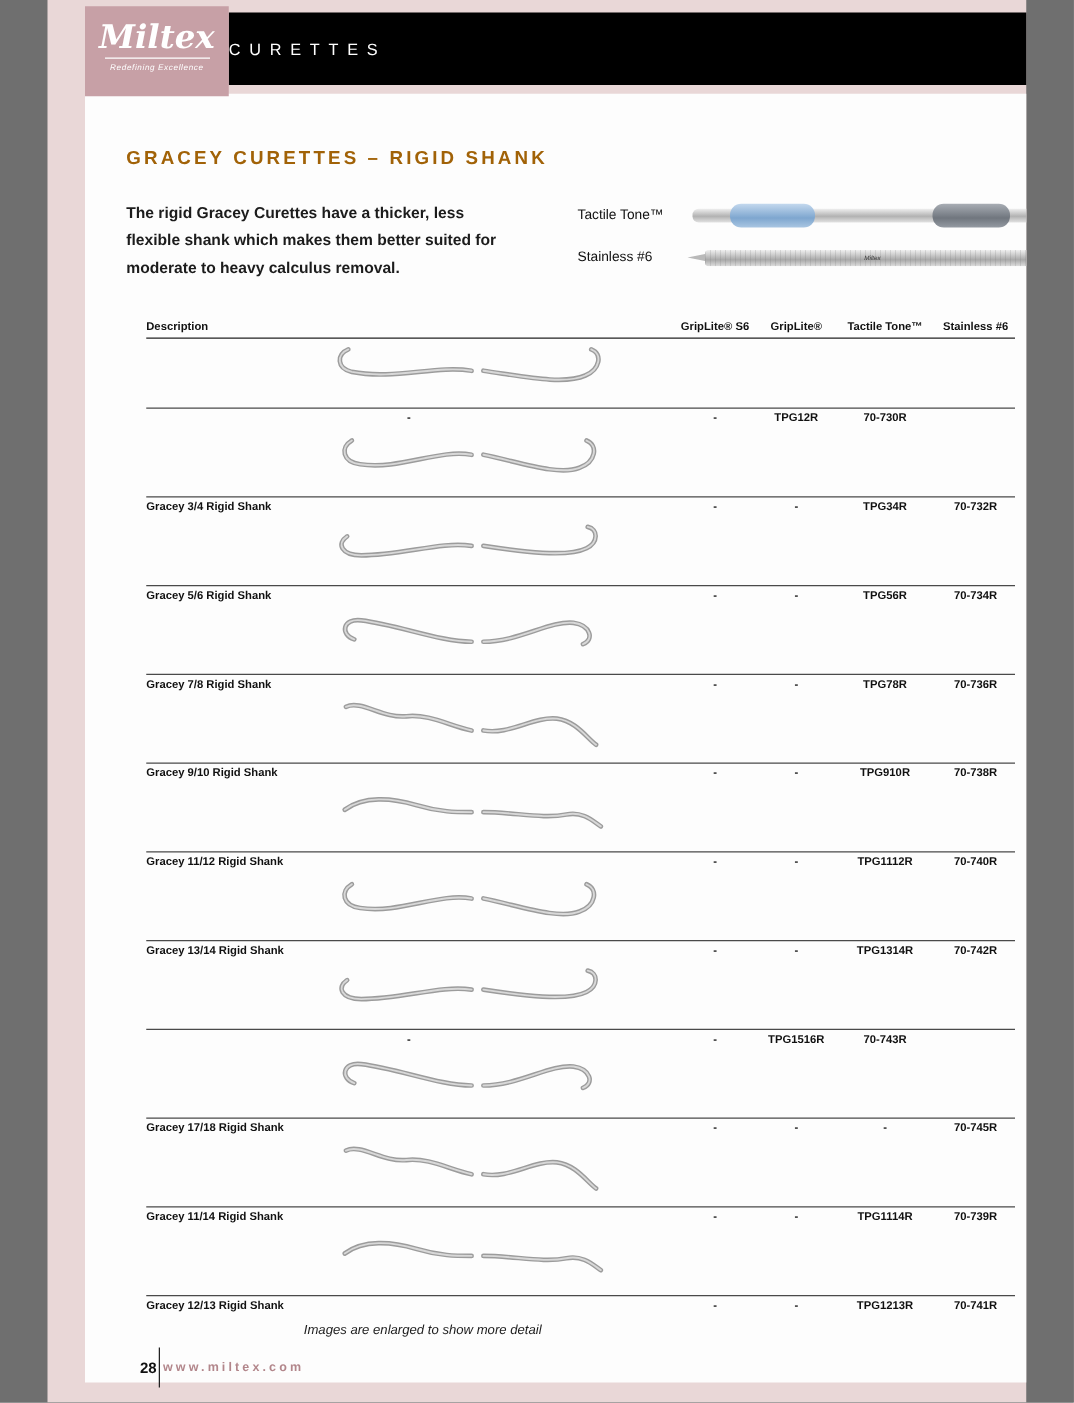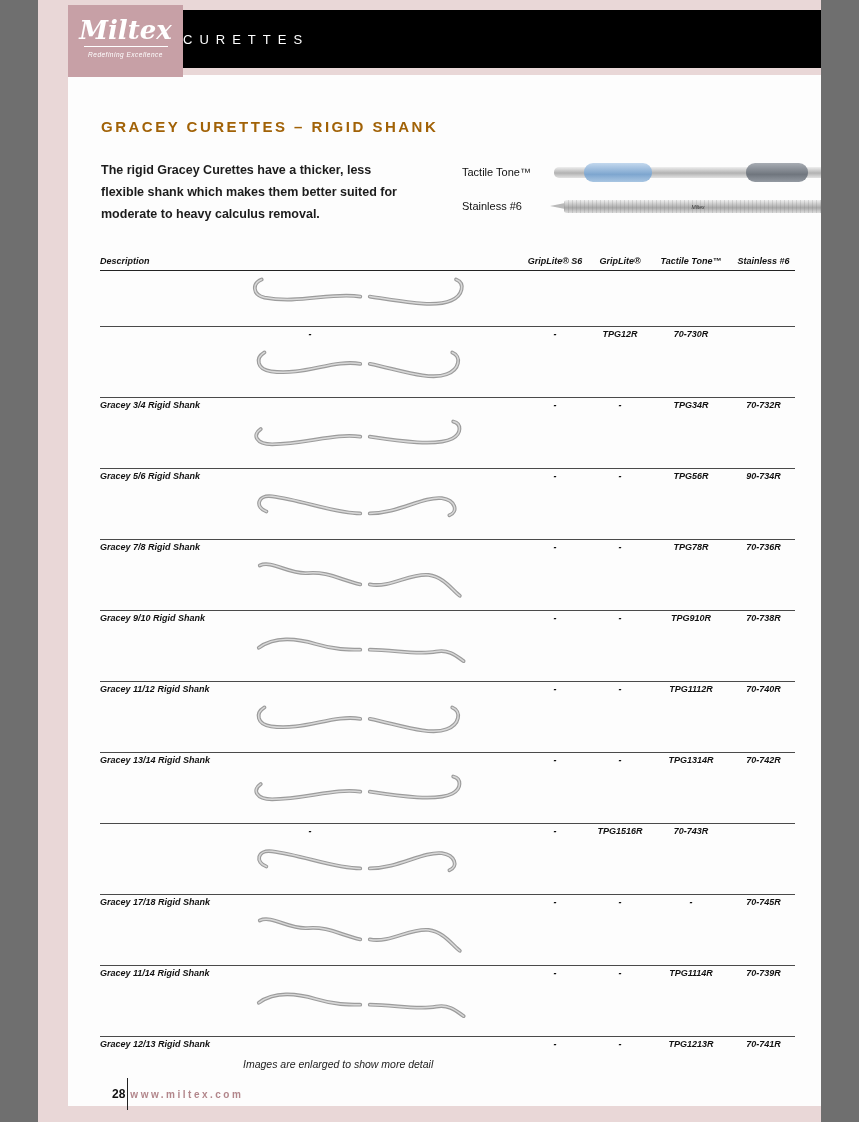--- a/index.html
+++ b/index.html
@@ -31,21 +31,21 @@
   .tt-gray  { position:absolute; right:38px; top:4px; width:62px; height:19px; border-radius:9px; background:linear-gradient(#a8adb4,#70767e 60%,#949aa2); }
   .ss-shaft { position:absolute; left:14px; right:14px; top:7px; height:13px; border-radius:3px;
               background:repeating-linear-gradient(90deg, rgba(110,110,110,.18) 0 1px, rgba(255,255,255,0) 1px 4px),
                          linear-gradient(#f0f0f0,#a9a9a9 60%,#dedede);
               display:flex; align-items:center; justify-content:center; }
   .ss-logo { font-size:5px; font-style:italic; color:#333; }
   .ss-tipL { position:absolute; left:0; top:10px; width:0; height:0; border-top:3px solid transparent; border-bottom:3px solid transparent; border-right:15px solid #b9b9b9; }
   .ss-tipR { position:absolute; right:0; top:10px; width:0; height:0; border-top:3px solid transparent; border-bottom:3px solid transparent; border-left:15px solid #b9b9b9; }
 
   
-  .table { position:absolute; left:62px; top:256px; width:695px;font-style:italic; }
+  .table { position:absolute; left:79px; top:256px; width:695px; }
   .grid-cols { display:grid; grid-template-columns:420px 70px 60px 82px 63px; }
   .thead { border-bottom:1px solid #222; padding-bottom:4px; align-items:end; }
   .cell { font-size:9px; font-weight:bold; color:#111; }
   .cell.c { text-align:center; }
   .trow .cells { border-top:1px solid #4a4a4a; padding:2px 0; line-height:11px; }
   .instrument { height:55px; padding-left:140px; display:flex; align-items:center; }
   .mu { fill:none; stroke:#9c9c9c; stroke-width:4; stroke-linecap:round; stroke-linejoin:round; }
   .mo { fill:none; stroke:#d8d8d8; stroke-width:1.6; stroke-linecap:round; stroke-linejoin:round; }
 
   .note { position:absolute; left:205px; top:1058px; font-size:10.5px; font-style:italic; color:#1c1c1c; }
@@ -146,21 +146,21 @@
               <path class="mo" d="M15,17 C6,23 10,33 27,33 C62,33 94,21 120,25"></path>
               <path class="mu" d="M130,25 C163,30 201,35 217,27 C227,22 227,11 218,9"></path>
               <path class="mo" d="M130,25 C163,30 201,35 217,27 C227,22 227,11 218,9"></path>
             </svg>
           </div>
           <div class="cells grid-cols">
             <div class="cell">Gracey 5/6 Rigid Shank</div>
             <div class="cell c">-</div>
             <div class="cell c">-</div>
             <div class="cell c">TPG56R</div>
-            <div class="cell c">90-734R</div>
+            <div class="cell c">70-734R</div>
           </div>
         </div>
         <div class="trow">
           <div class="instrument">
             <svg viewBox="0 0 250 58" width="250" height="55" aria-hidden="true">
               <path class="mu" d="M21,29 C9,25 11,11 27,13 C59,17 93,31 120,31"></path>
               <path class="mo" d="M21,29 C9,25 11,11 27,13 C59,17 93,31 120,31"></path>
               <path class="mu" d="M130,31 C160,31 186,13 206,15 C220,17 224,29 214,33"></path>
               <path class="mo" d="M130,31 C160,31 186,13 206,15 C220,17 224,29 214,33"></path>
             </svg>

